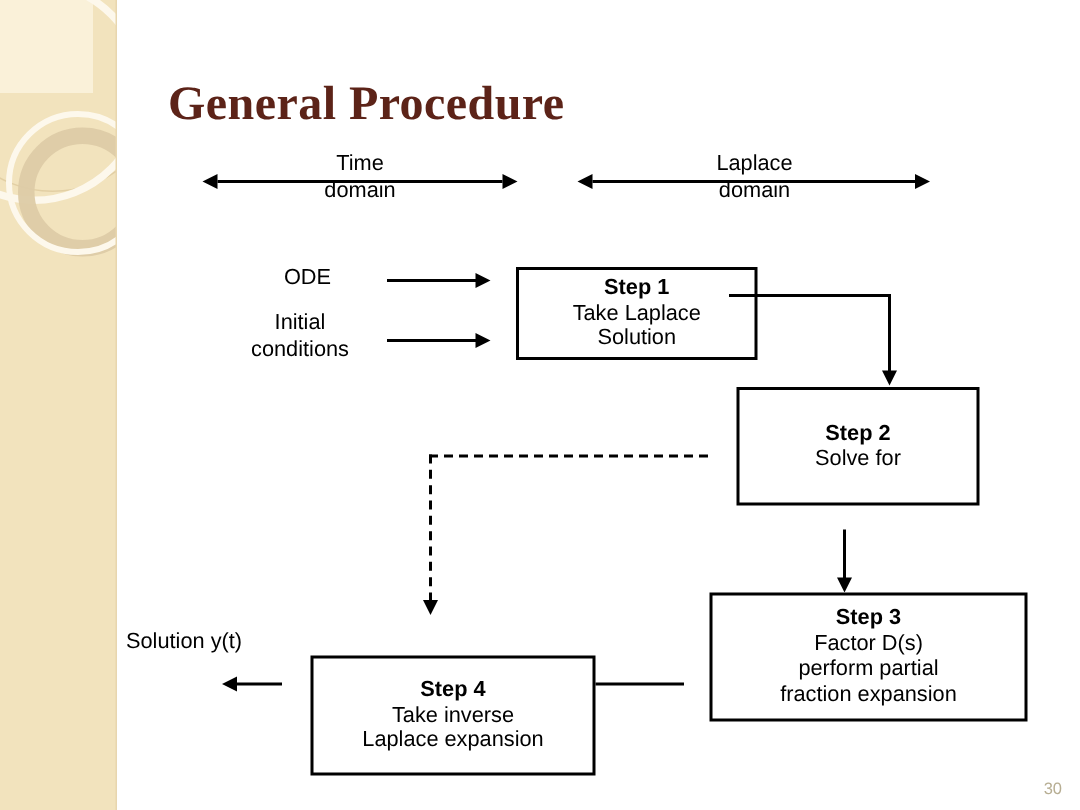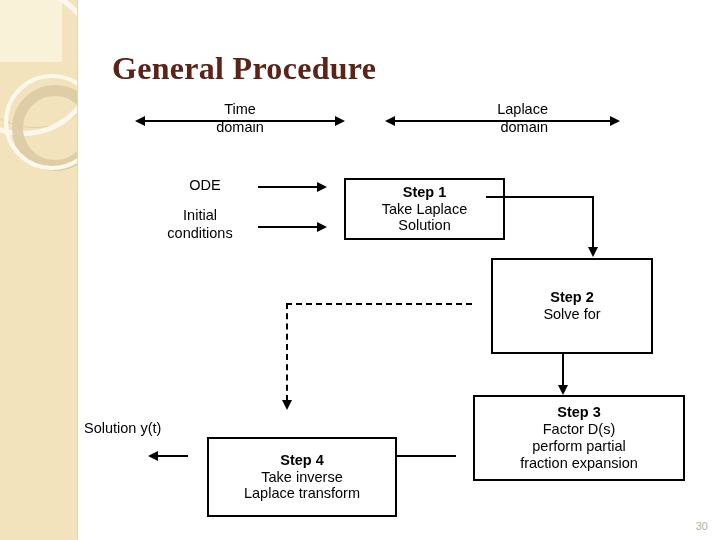--- a/index.html
+++ b/index.html
@@ -203,21 +203,21 @@
   <div class="ahead left" style="left:135px; top:116px;"></div>
   <div class="ahead right" style="left:335px; top:116px;"></div>
   <div class="plabel stacked" style="left:195px; top:100px; width:90px;">
     <div>Time</div>
     <div>domain</div>
   </div>
 
   <div class="hline" style="left:395px; top:120px; width:215px;"></div>
   <div class="ahead left" style="left:385px; top:116px;"></div>
   <div class="ahead right" style="left:610px; top:116px;"></div>
-  <div class="plabel stacked" style="left:458px; top:100px; width:90px;text-align:right;">
+  <div class="plabel stacked" style="left:458px; top:100px; width:90px;">
     <div>Laplace</div>
     <div>domain</div>
   </div>
 
   <div class="plabel" style="left:160px; top:176px; width:90px;">
     <div>ODE</div>
   </div>
   <div class="plabel stacked" style="left:150px; top:206px; width:100px;">
     <div>Initial</div>
     <div>conditions</div>
@@ -232,21 +232,21 @@
   <div class="pbox" style="left:325px; top:178px; width:161px; height:62px;">
     <div class="b-title">Step 1</div>
     <div class="b-line">Take Laplace</div>
     <div class="b-line">Solution</div>
   </div>
 
   <div class="hline" style="left:486px; top:196px; width:108px;"></div>
   <div class="vline" style="left:592px; top:196px; height:52px;"></div>
   <div class="ahead down" style="left:588px; top:247px;"></div>
 
-  <div class="pbox" style="left:472px; top:258px; width:162px; height:96px;">
+  <div class="pbox" style="left:472px; top:258px; width:162px; height:79px;">
     <div class="b-title">Step 2</div>
     <div class="b-line">Solve for</div>
   </div>
 
   <div class="vline" style="left:562px; top:353px; height:33px;"></div>
   <div class="ahead down" style="left:558px; top:385px;"></div>
 
   <div class="pbox" style="left:454px; top:395px; width:212px; height:86px;">
     <div class="b-title">Step 3</div>
     <div class="b-line">Factor D(s)</div>
@@ -257,21 +257,21 @@
   <div class="hline" style="left:378px; top:455px; width:78px;"></div>
   <div class="ahead left" style="left:378px; top:451px;"></div>
 
   <div class="dash-h" style="left:286px; top:303px; width:186px;"></div>
   <div class="dash-v" style="left:286px; top:303px; height:98px;"></div>
   <div class="ahead down" style="left:282px; top:400px;"></div>
 
   <div class="pbox" style="left:188px; top:437px; width:190px; height:80px;">
     <div class="b-title">Step 4</div>
     <div class="b-line">Take inverse</div>
-    <div class="b-line">Laplace transform</div>
+    <div class="b-line">Laplace expansion</div>
   </div>
 
   <div class="hline" style="left:158px; top:455px; width:30px;"></div>
   <div class="ahead left" style="left:148px; top:451px;"></div>
 
   <div class="plabel" style="left:84px; top:419px;">Solution y(t)</div>
 
   <div id="page-number">30</div>
 
 </div>

